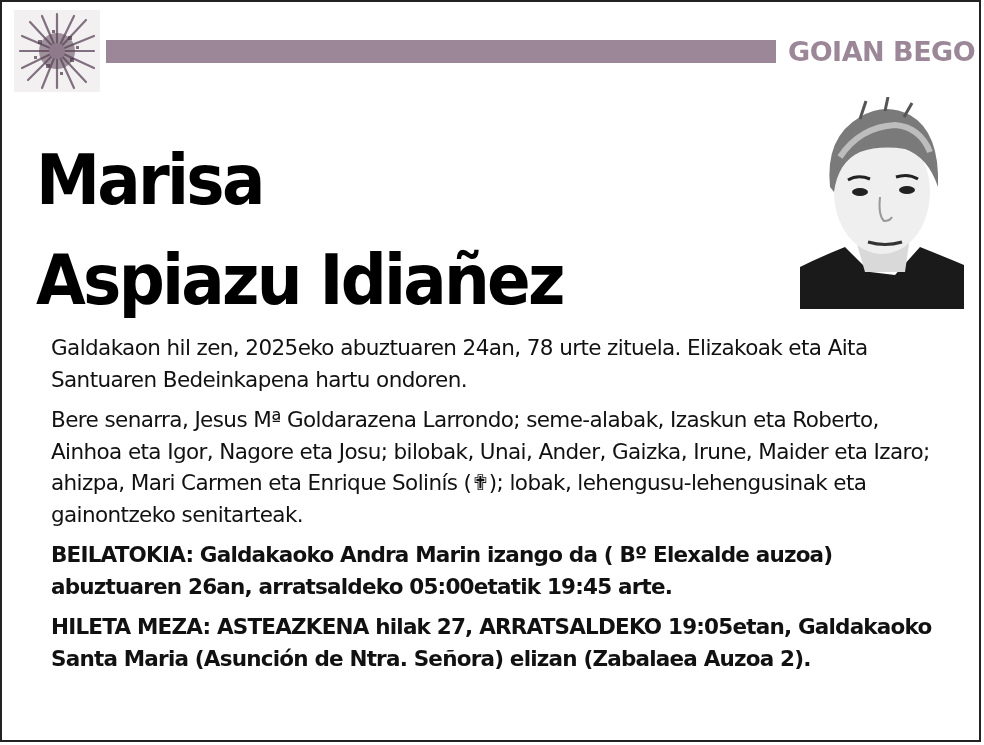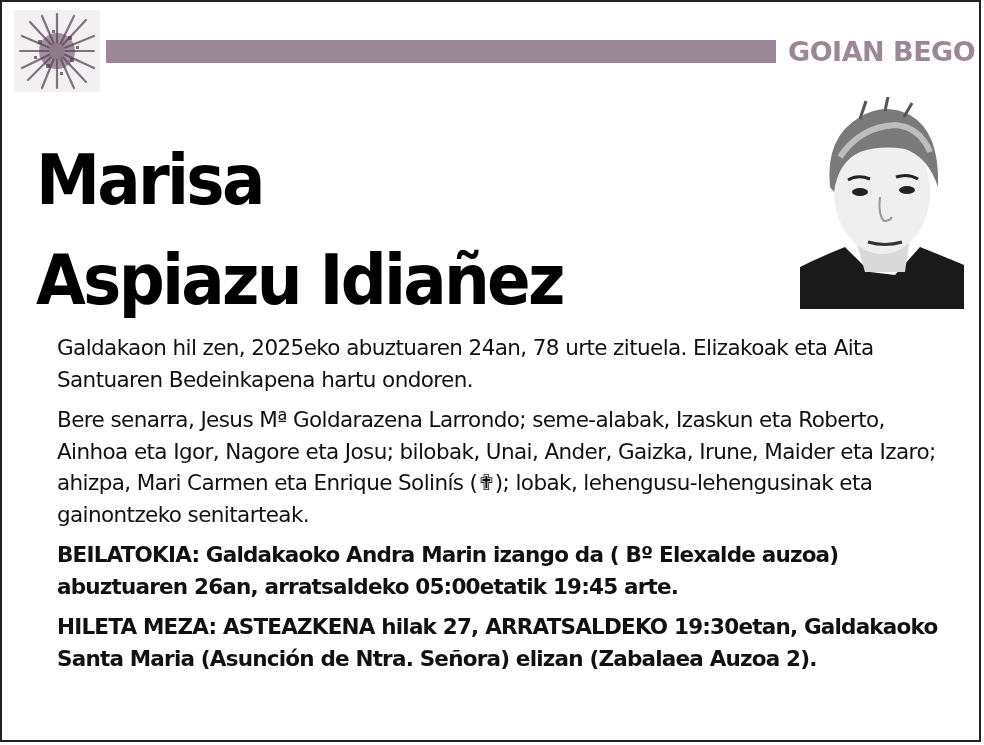--- a/index.html
+++ b/index.html
@@ -96,21 +96,21 @@
       left: 37px;
       top: 330px;
       width: 900px;
       font-family: "DejaVu Sans", sans-serif;
       font-size: 21.5px;
       line-height: 31.5px;
       color: #111;
       letter-spacing: -0.6px;
     }
     .body-text p {
-      margin: 0 0 9px 18px;
+      margin: 0 0 9px 12px;
     }
     .body-text p.bold {
       font-weight: bold;
       letter-spacing: -0.8px;
     }
   </style>
 </head>
 <body>
 
 <div class="notice">
@@ -187,16 +187,16 @@
       <path d="M80 100 Q78 118 84 124 Q90 124 92 120" stroke="#9a9a9a" stroke-width="2" fill="none"></path>
 
       <path d="M68 145 Q85 150 102 145" stroke="#333" stroke-width="3" fill="none"></path>
     </svg>
   </div>
 
   <div class="body-text">
     <p>Galdakaon hil zen, 2025eko abuztuaren 24an, 78 urte zituela. Elizakoak eta Aita Santuaren Bedeinkapena hartu ondoren.</p>
     <p>Bere senarra, Jesus Mª Goldarazena Larrondo; seme-alabak, Izaskun eta Roberto, Ainhoa eta Igor, Nagore eta Josu; bilobak, Unai, Ander, Gaizka, Irune, Maider eta Izaro; ahizpa, Mari Carmen eta Enrique Solinís (✟); lobak, lehengusu-lehengusinak eta gainontzeko senitarteak.</p>
     <p class="bold">BEILATOKIA: Galdakaoko Andra Marin izango da ( Bº Elexalde auzoa) abuztuaren 26an, arratsaldeko 05:00etatik 19:45 arte.</p>
-    <p class="bold">HILETA MEZA: ASTEAZKENA hilak 27, ARRATSALDEKO 19:30etan, Galdakaoko Santa Maria  (Asunción de Ntra. Señora) elizan (Zabalaea Auzoa 2).</p>
+    <p class="bold">HILETA MEZA: ASTEAZKENA hilak 27, ARRATSALDEKO 19:05etan, Galdakaoko Santa Maria  (Asunción de Ntra. Señora) elizan (Zabalaea Auzoa 2).</p>
   </div>
 
 </div>
 
 </body></html>

